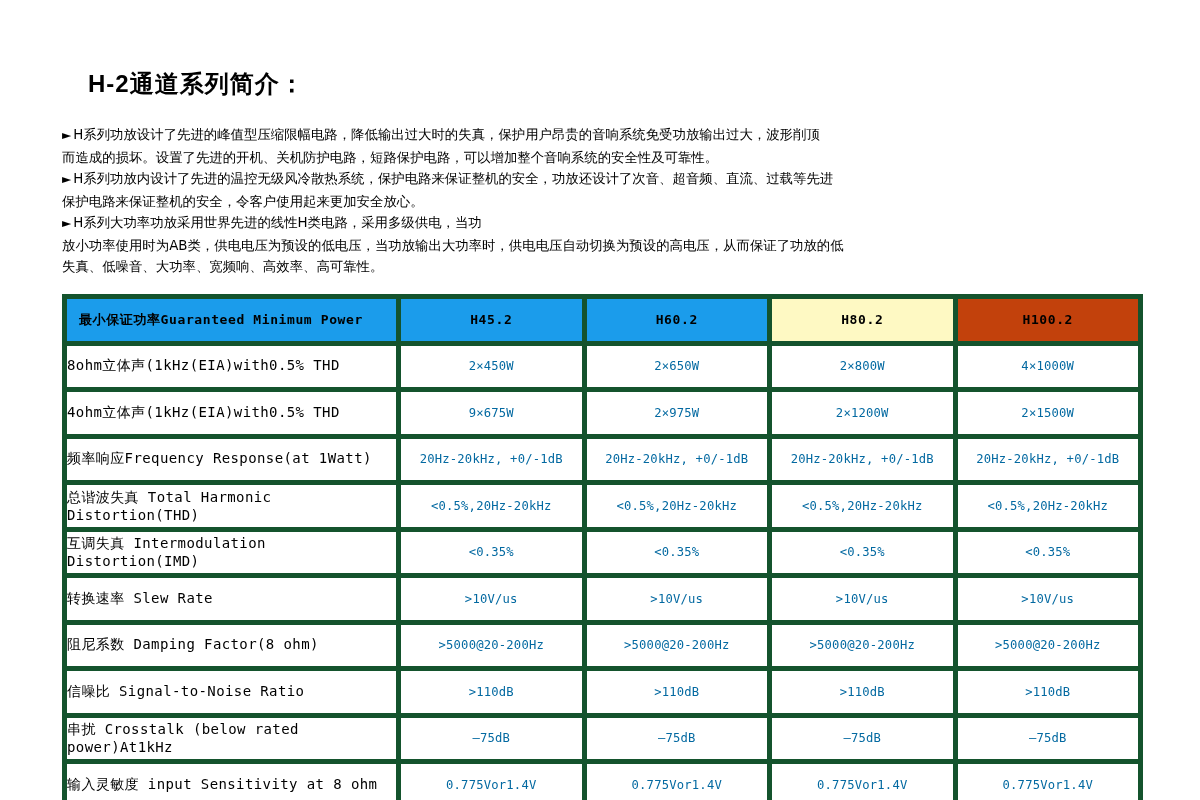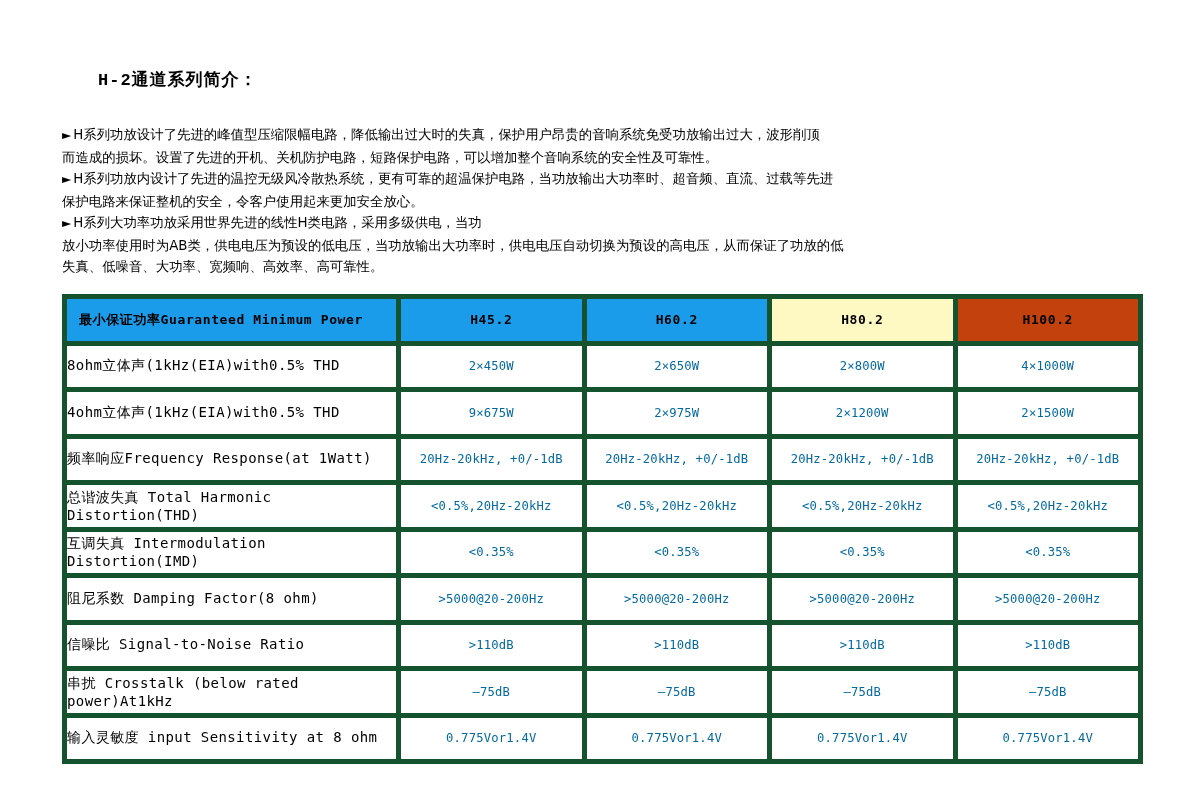--- a/index.html
+++ b/index.html
@@ -16,24 +16,24 @@
     overflow: hidden;
   }
   .page {
     width: 1200px;
     height: 800px;
     position: relative;
     box-sizing: border-box;
   }
   .title {
     position: absolute;
-    left: 98px;
+    left: 88px;
     top: 68px;
-    font-family: Liberation Mono, monospace;
-    font-size: 17px;
+    font-family: Liberation Sans, sans-serif;
+    font-size: 24px;
     font-weight: bold;
     letter-spacing: 1px;
     color: #000;
     white-space: nowrap;
   }
   .intro {
     position: absolute;
     left: 62px;
     top: 124px;
     width: 1085px;
@@ -106,21 +106,21 @@
 <div class="page">
 
   <div class="title">H-2通道系列简介：</div>
 
   <div class="intro">
     <p>
       <span class="bullet">►</span><span>H系列功放设计了先进的峰值型压缩限幅电路，降低输出过大时的失真，保护用户昂贵的音响系统免受功放输出过大，波形削顶</span><br>
       <span>而造成的损坏。设置了先进的开机、关机防护电路，短路保护电路，可以增加整个音响系统的安全性及可靠性。</span>
     </p>
     <p>
-      <span class="bullet">►</span><span>H系列功放内设计了先进的温控无级风冷散热系统，更有可靠的超温保护电路，当功放输出大功率时、超音频、直流、过载等先进</span><br>
+      <span class="bullet">►</span><span>H系列功放内设计了先进的温控无级风冷散热系统，保护电路来保证整机的安全，功放还设计了次音、超音频、直流、过载等先进</span><br>
       <span>保护电路来保证整机的安全，令客户使用起来更加安全放心。</span>
     </p>
     <p>
       <span class="bullet">►</span><span>H系列大功率功放采用世界先进的线性H类电路，采用多级供电，当功</span><br>
       <span>放小功率使用时为AB类，供电电压为预设的低电压，当功放输出大功率时，供电电压自动切换为预设的高电压，从而保证了功放的低</span><br>
       <span>失真、低噪音、大功率、宽频响、高效率、高可靠性。</span>
     </p>
   </div>
 
   <table class="spec">
@@ -170,20 +170,27 @@
         <td class="cell-val">&lt;0.5%,20Hz-20kHz</td>
       </tr>
       <tr>
         <td class="row-label">互调失真 Intermodulation Distortion(IMD)</td>
         <td class="cell-val">&lt;0.35%</td>
         <td class="cell-val">&lt;0.35%</td>
         <td class="cell-val">&lt;0.35%</td>
         <td class="cell-val">&lt;0.35%</td>
       </tr>
       <tr>
+        <td class="row-label">转换速率 Slew Rate</td>
+        <td class="cell-val">&gt;10V/us</td>
+        <td class="cell-val">&gt;10V/us</td>
+        <td class="cell-val">&gt;10V/us</td>
+        <td class="cell-val">&gt;10V/us</td>
+      </tr>
+      <tr>
         <td class="row-label">阻尼系数 Damping Factor(8 ohm)</td>
         <td class="cell-val">&gt;5000@20-200Hz</td>
         <td class="cell-val">&gt;5000@20-200Hz</td>
         <td class="cell-val">&gt;5000@20-200Hz</td>
         <td class="cell-val">&gt;5000@20-200Hz</td>
       </tr>
       <tr>
         <td class="row-label">信噪比 Signal-to-Noise Ratio</td>
         <td class="cell-val">&gt;110dB</td>
         <td class="cell-val">&gt;110dB</td>

